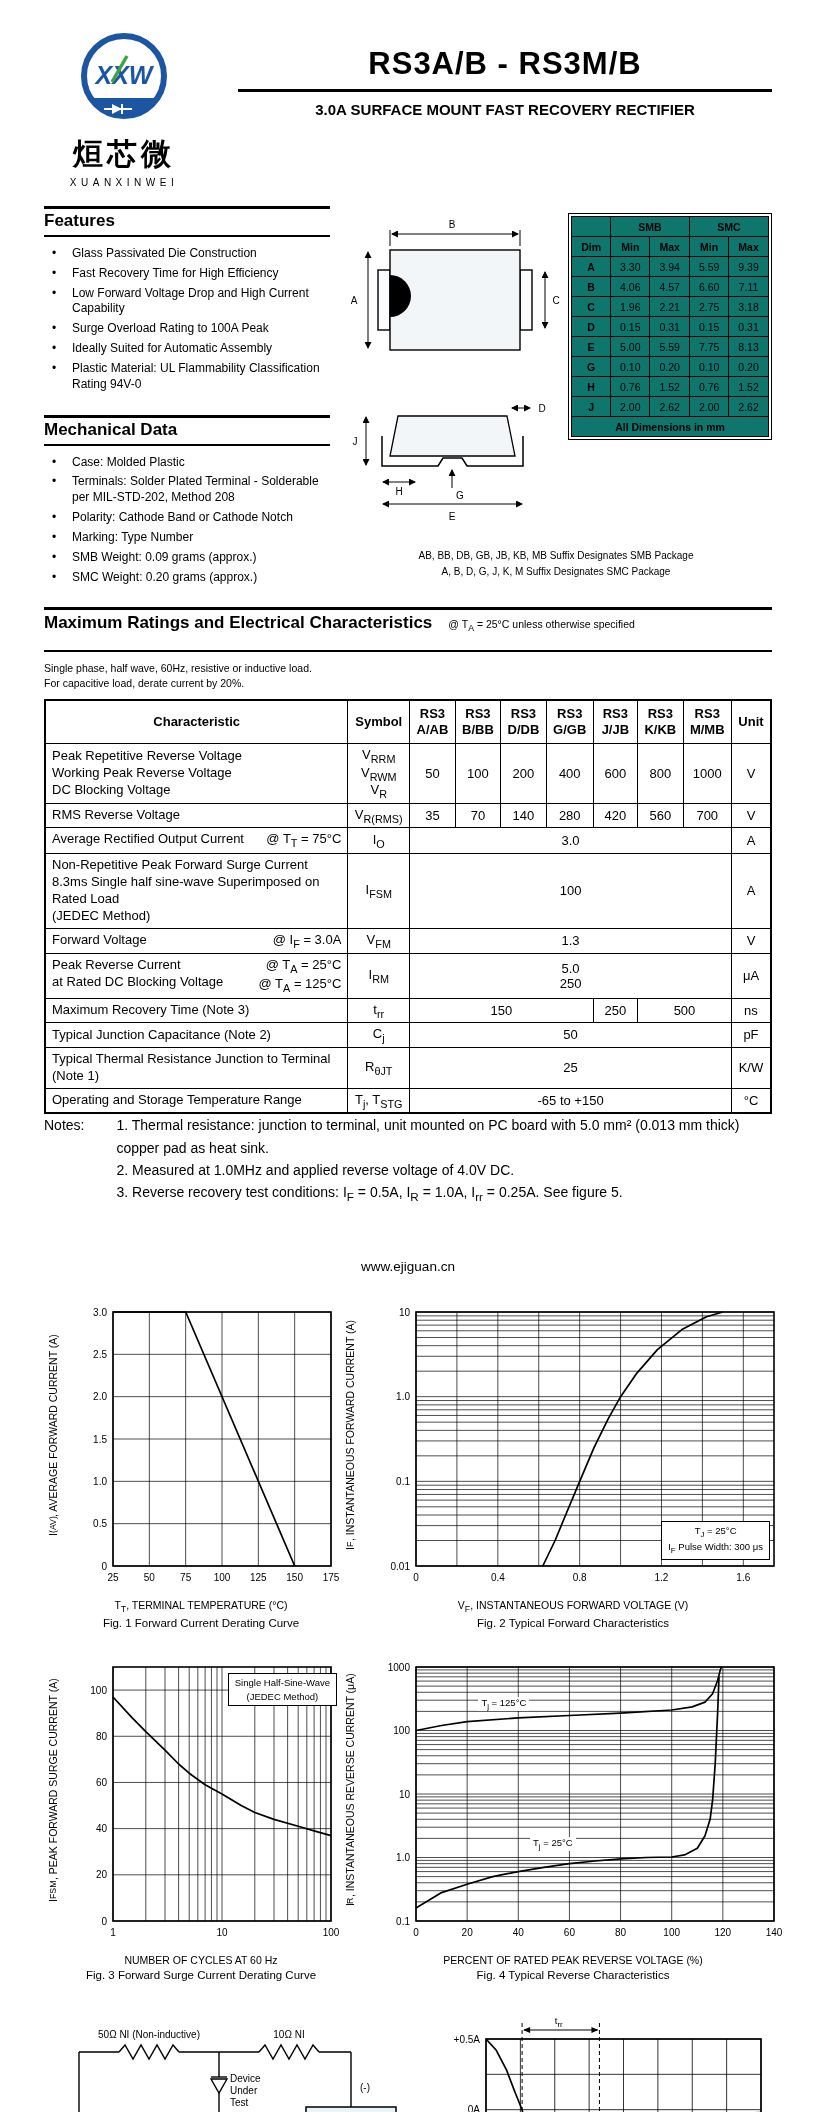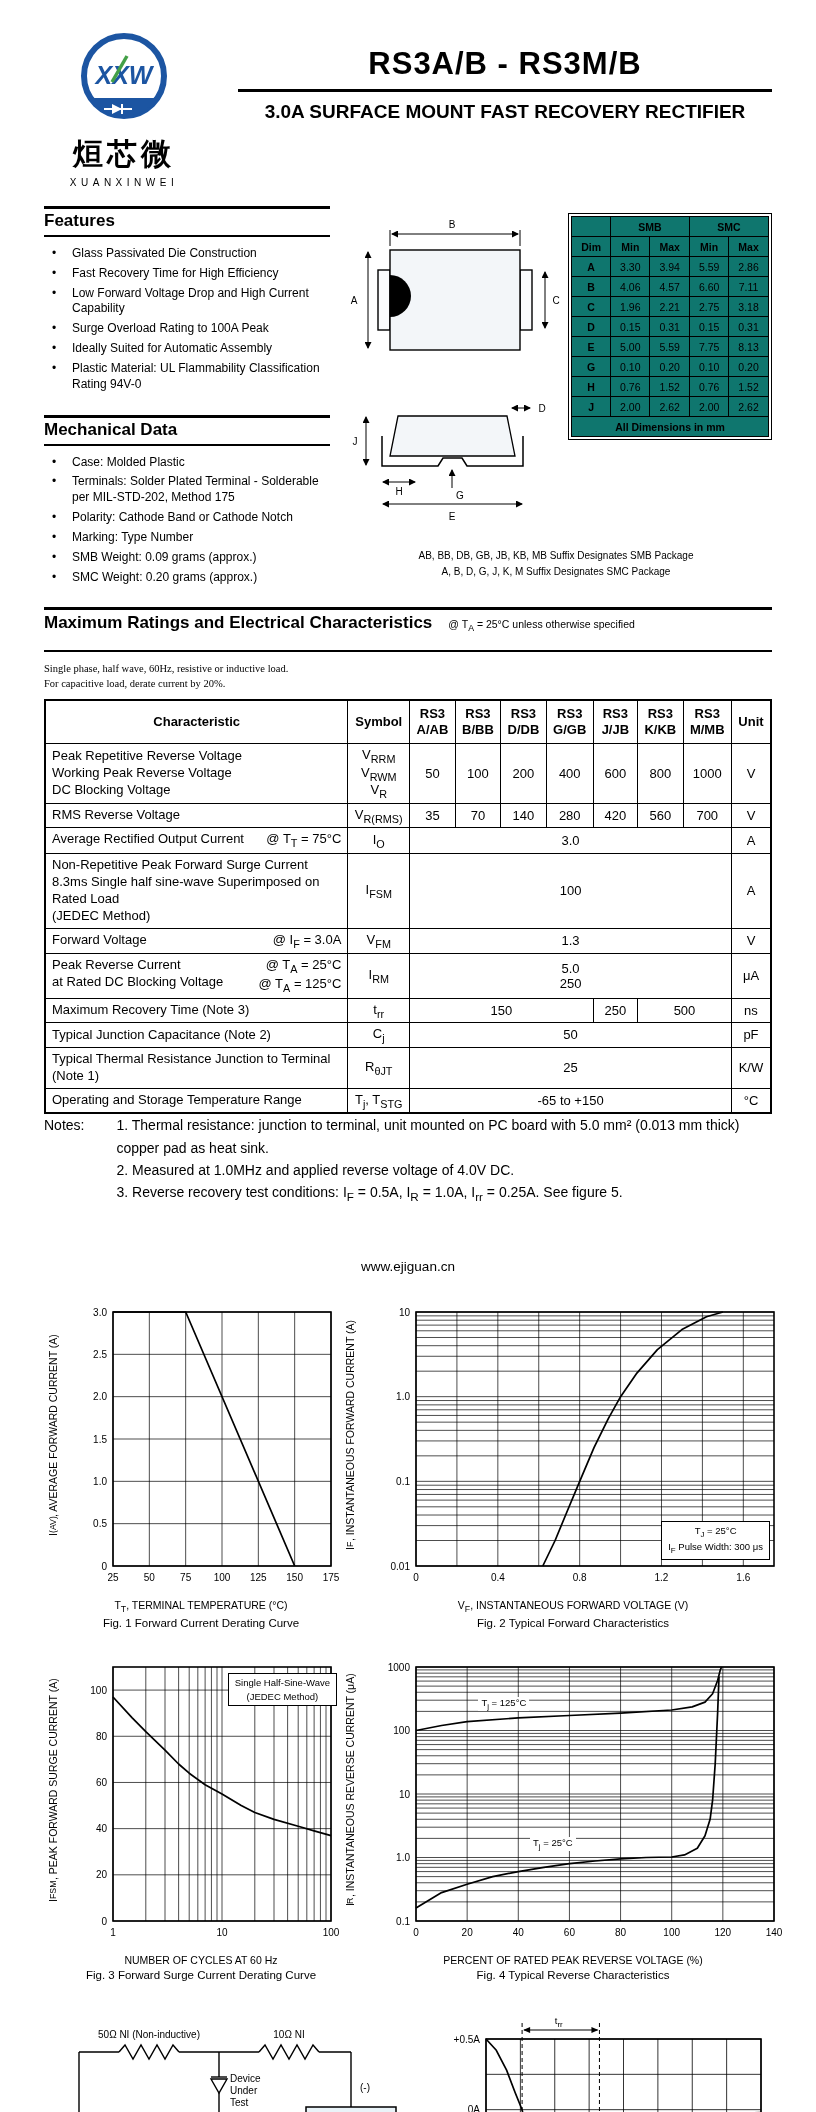--- a/index.html
+++ b/index.html
@@ -8,21 +8,21 @@
   .pad{padding-left:44px;padding-right:44px;}
 
   
   .hdr{display:flex;padding-top:16px;}
   .logo-col{width:160px;text-align:center;padding-top:8px;}
   .logo-cn{font-size:30px;font-weight:bold;letter-spacing:4px;margin-top:2px;}
   .logo-en{font-size:10px;letter-spacing:4.5px;margin-top:2px;}
   .title-col{flex:1;padding:30px 0 0 34px;}
   .doc-title{font-size:31px;font-weight:bold;text-align:center;letter-spacing:1px;}
   .title-rule{border-top:3px solid #000;margin:7px 0 9px;}
-  .doc-sub{font-size:19px;font-weight:bold;text-align:center;}
+  .doc-sub{font-size:15px;font-weight:bold;text-align:center;}
 
   
   .cols{display:flex;margin-top:6px;}
   .left-col{width:286px;}
   .right-col{flex:1;padding-left:10px;}
   .sec-head{font-size:17px;font-weight:bold;border-top:3px solid #000;border-bottom:2px solid #000;
             padding:2px 0 4px;margin-top:12px;}
   ul.blist{list-style:none;margin:9px 0 0;padding:0;font-size:12px;}
   ul.blist li{position:relative;padding-left:28px;margin-bottom:4px;line-height:1.32;}
   ul.blist li::before{content:"\2022";position:absolute;left:8px;}
@@ -35,21 +35,21 @@
   .dims th,.dims td{border:1px solid #000;text-align:center;padding:3.5px 9px;}
   .dims th{font-weight:bold;}
   .dims td.ft{font-weight:bold;}
   .suffix{font-size:10px;text-align:center;margin-top:16px;line-height:1.55;}
 
   
   .ratings-head{display:flex;align-items:baseline;gap:16px;border-top:3px solid #000;
                 border-bottom:2px solid #000;padding:3px 0 16px;margin-top:18px;}
   .rh-main{font-size:17px;font-weight:bold;}
   .rh-cond{font-size:10.5px;}
-  .intro{font-size:10.5px;margin-top:9px;line-height:1.5;font-family:Liberation Serif, serif;}
+  .intro{font-size:10.5px;margin-top:9px;line-height:1.5;}
   table.ratings{border-collapse:collapse;width:100%;font-size:13px;margin-top:7px;border:2px solid #000;}
   .ratings th,.ratings td{border:1px solid #000;padding:3px 6px;vertical-align:middle;}
   .ratings th{text-align:center;font-weight:bold;height:36px;line-height:1.25;}
   td.char{text-align:left;}
   .cw{display:flex;justify-content:space-between;gap:8px;line-height:1.3;}
   .cw .cond{text-align:right;white-space:nowrap;}
   td.c{text-align:center;}
   .notes{font-size:14px;margin-top:0;display:flex;gap:32px;line-height:1.6;}
 
   .site{text-align:center;font-size:13.5px;}
@@ -107,21 +107,21 @@
           <li>Glass Passivated Die Construction</li>
           <li>Fast Recovery Time for High Efficiency</li>
           <li>Low Forward Voltage Drop and High Current Capability</li>
           <li>Surge Overload Rating to 100A Peak</li>
           <li>Ideally Suited for Automatic Assembly</li>
           <li>Plastic Material: UL Flammability Classification Rating 94V-0</li>
         </ul>
       <div class="sec-head" style="margin-top:22px">Mechanical Data</div>
       <ul class="blist" id="mech-list">
           <li>Case: Molded Plastic</li>
-          <li>Terminals: Solder Plated Terminal - Solderable per MIL-STD-202, Method 175</li>
+          <li>Terminals: Solder Plated Terminal - Solderable per MIL-STD-202, Method 208</li>
           <li>Polarity: Cathode Band or Cathode Notch</li>
           <li>Marking: Type Number</li>
           <li>SMB Weight: 0.09 grams (approx.)</li>
           <li>SMC Weight: 0.20 grams (approx.)</li>
         </ul>
     </div>
 
     <div class="right-col">
       <div class="draw-row">
         <div class="draw-col">
@@ -189,21 +189,21 @@
                   <th>Min</th>
                   <th>Max</th>
                 </tr>
               </tbody>
               <tbody>
                 <tr>
                   <th>A</th>
                   <td>3.30</td>
                   <td>3.94</td>
                   <td>5.59</td>
-                  <td>2.86</td>
+                  <td>9.39</td>
                 </tr>
               </tbody>
               <tbody>
                 <tr>
                   <th>B</th>
                   <td>4.06</td>
                   <td>4.57</td>
                   <td>6.60</td>
                   <td>7.11</td>
                 </tr>

